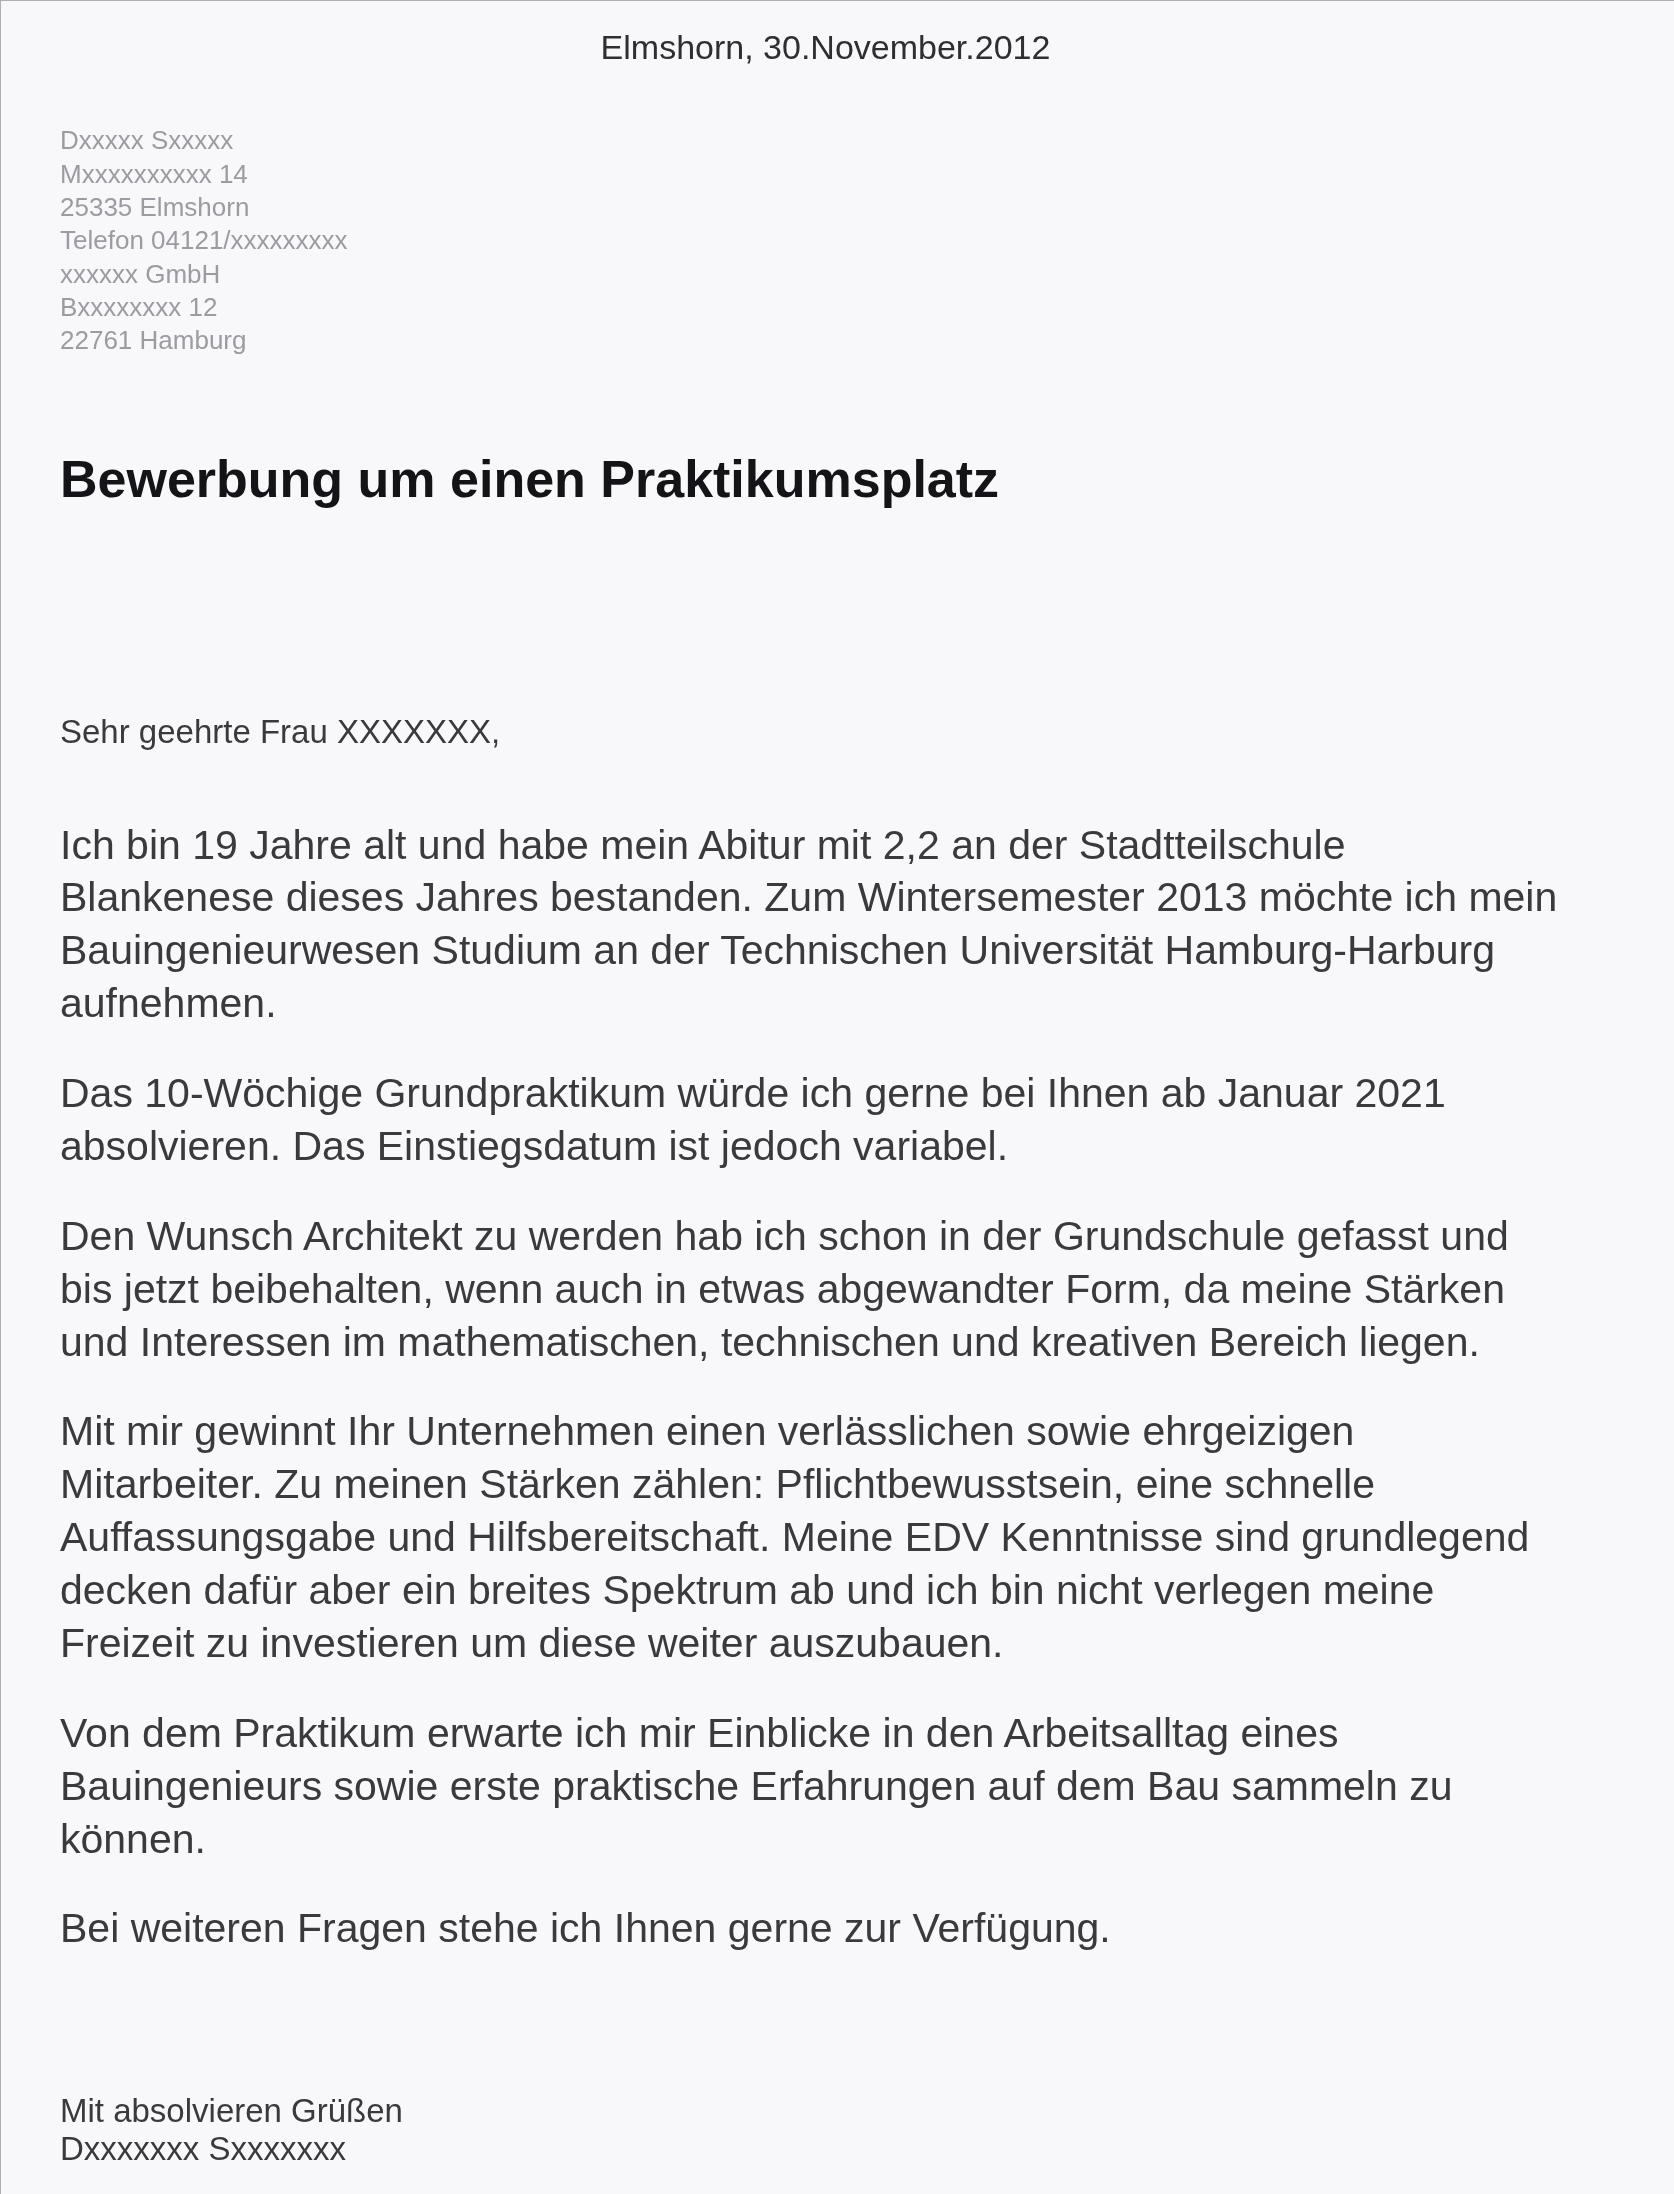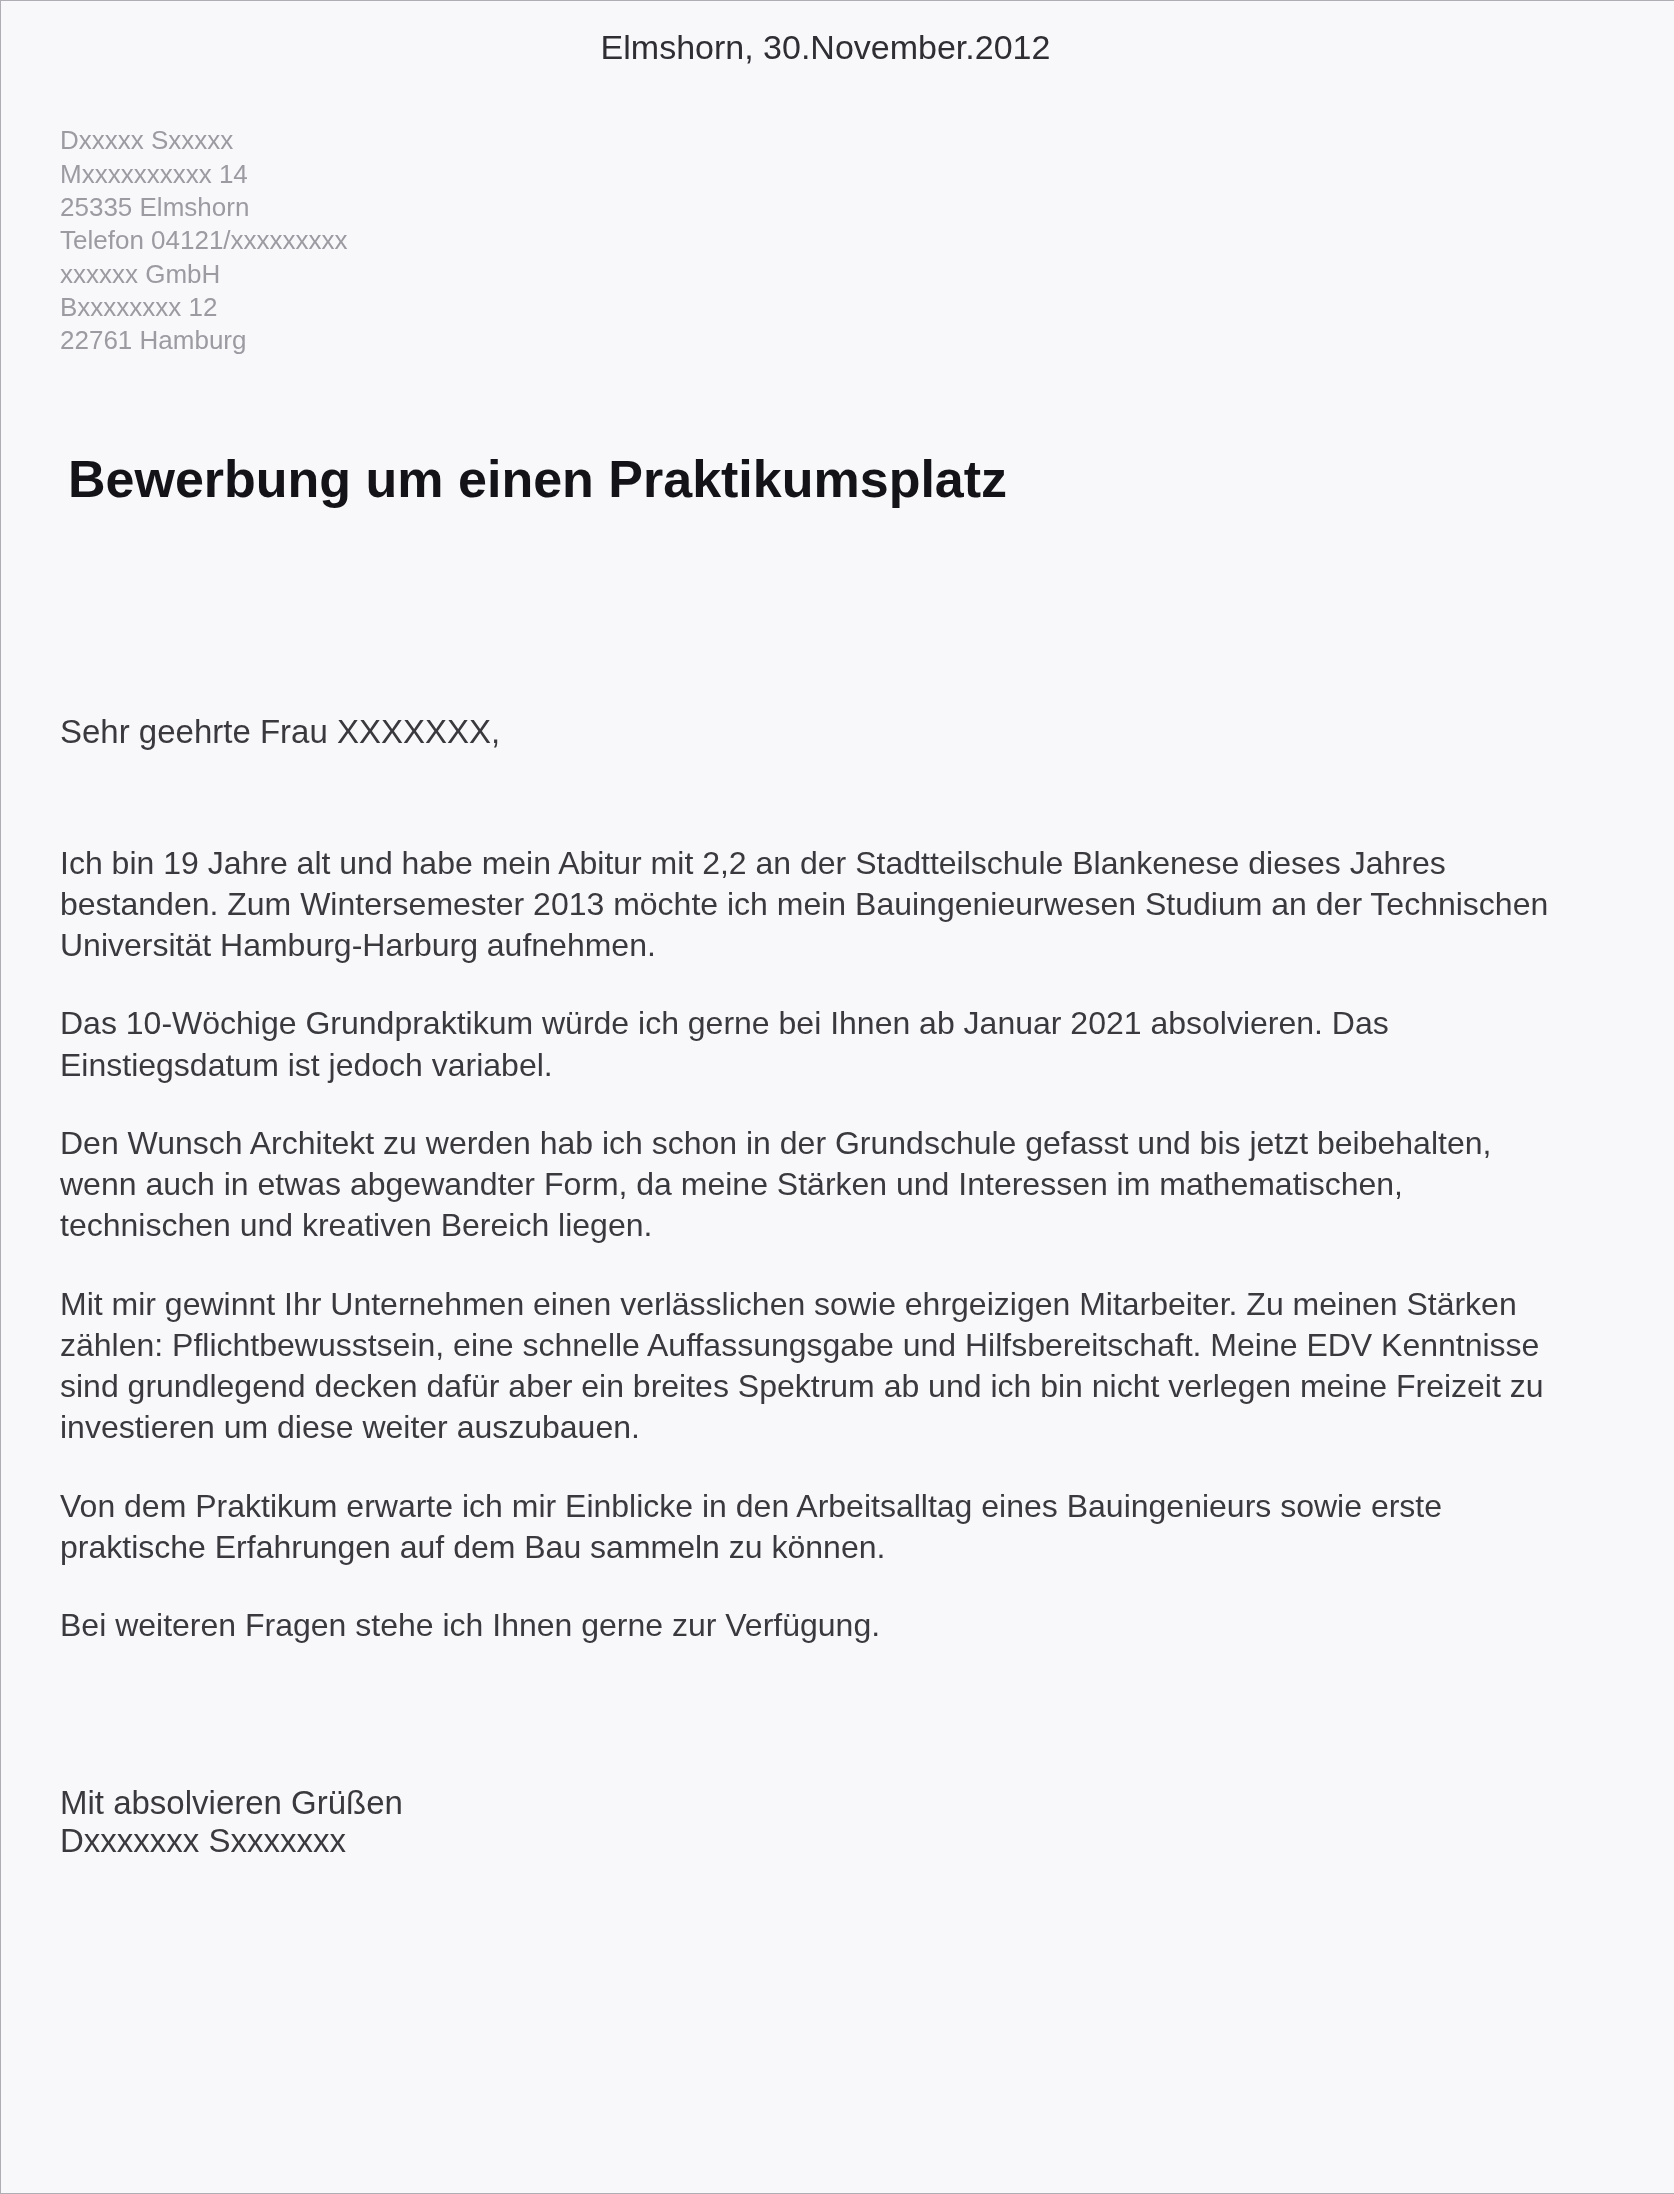--- a/index.html
+++ b/index.html
@@ -28,31 +28,31 @@
     font-size: 26px;
     line-height: 1.28;
     color: #9b9ba1;
   }
   .sender { margin-top: 57px; }
   .recipient { }
   .subject {
     font-size: 52px;
     font-weight: bold;
     color: #141418;
-    margin: 94px 0 0 8px;
+    margin: 94px 0 0 0;
     line-height: 1.1;
   }
   .salutation {
     margin-top: 204px;
     font-size: 33px;
     color: #3a3a3e;
   }
   .letter-body {
-    margin-top: 92px;
-    font-size: 32px;
+    margin-top: 68px;
+    font-size: 41px;
     line-height: 1.29;
     color: #3a3a3e;
     max-width: 1500px;
   }
   .letter-body p {
     margin: 0 0 37px 0;
   }
   .closing {
     margin-top: 137px;
     font-size: 33px;

